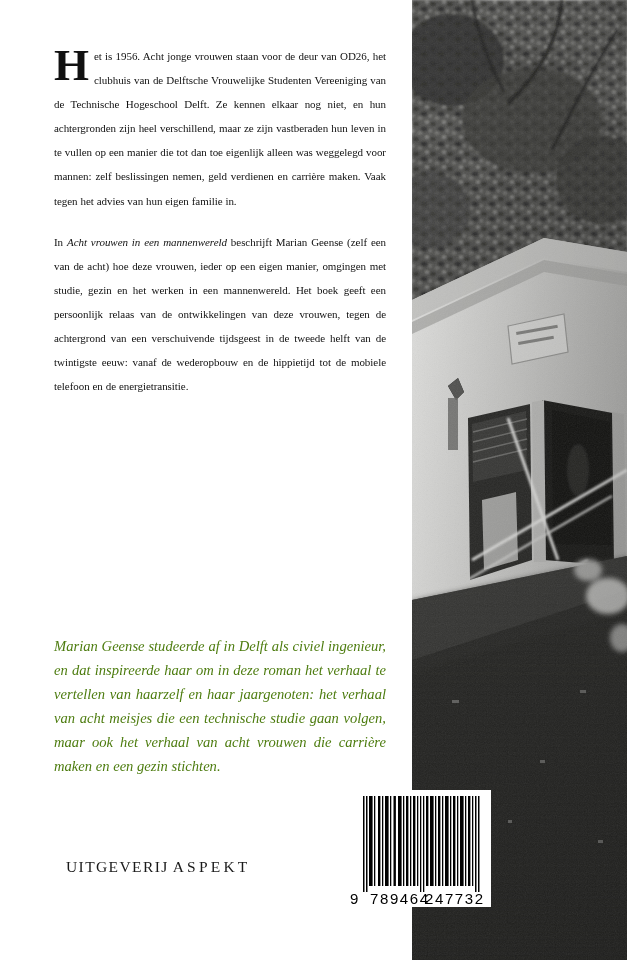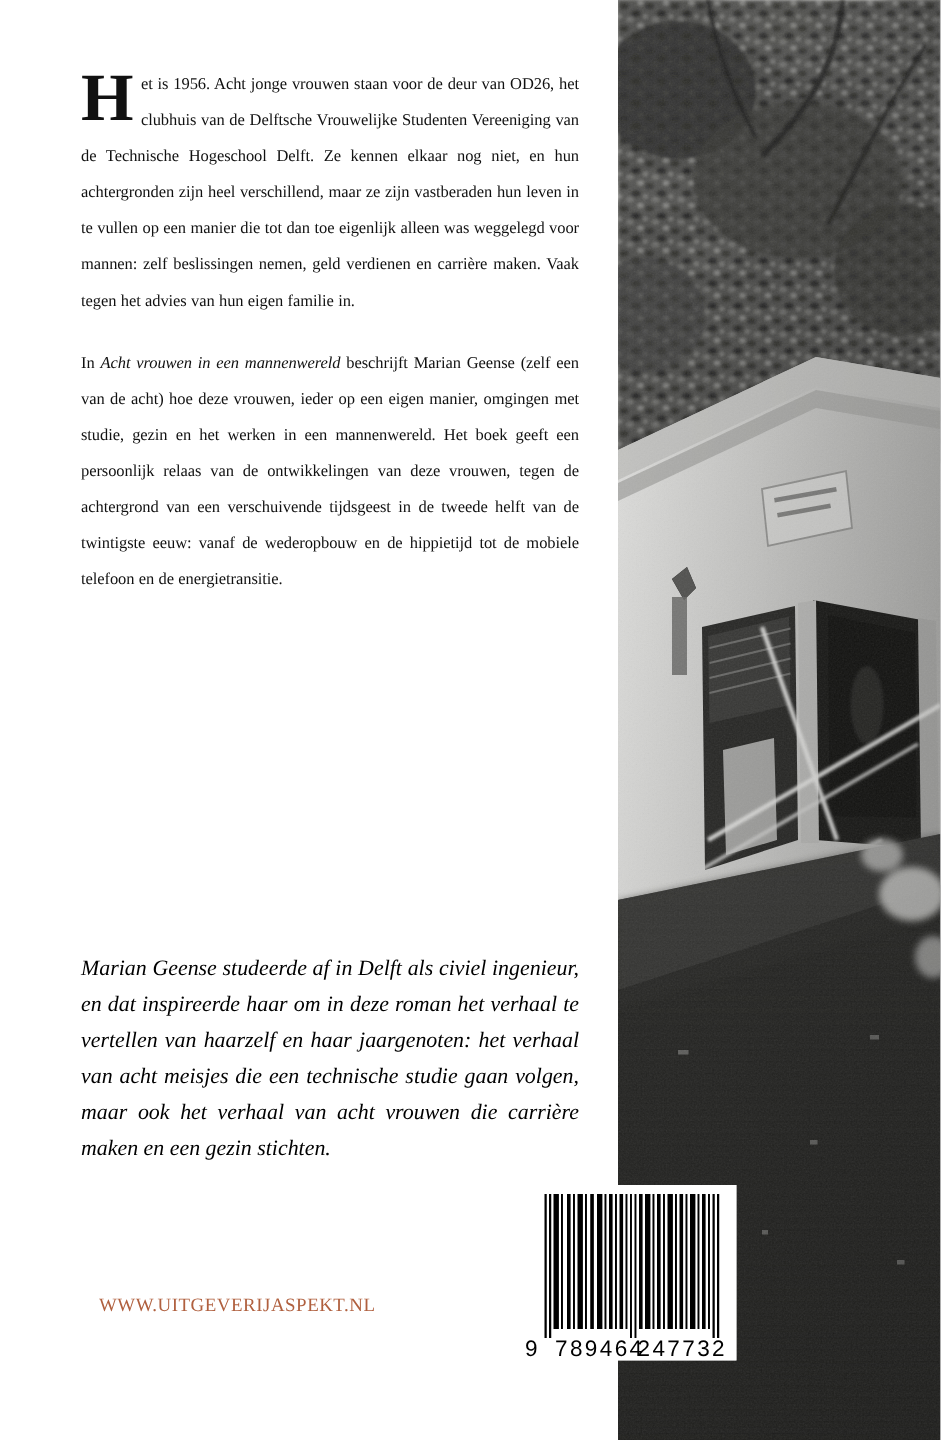--- a/index.html
+++ b/index.html
@@ -60,21 +60,21 @@
 
   .bio {
     position: absolute;
     left: 54px;
     top: 634px;
     width: 332px;
     font-size: 14.6px;
     line-height: 24.1px;
     text-align: justify;
     font-style: italic;
-    color: #000000;
+    color: #4d7c0f;
   }
 
   
   .publisher {
     position: absolute;
     left: 66px;
     top: 858px;
   }
   .pub-name {
     font-family: "Liberation Serif", serif;
@@ -253,21 +253,21 @@
 </div>
 
 <div class="text-col">
   <p class="para p1">Het is 1956. Acht jonge vrouwen staan voor de deur van OD26, het clubhuis van de Delftsche Vrouwelijke Studenten Vereeniging van de Technische Hogeschool Delft. Ze kennen elkaar nog niet, en hun achtergronden zijn heel verschillend, maar ze zijn vastberaden hun leven in te vullen op een manier die tot dan toe eigenlijk alleen was weggelegd voor mannen: zelf beslissingen nemen, geld verdienen en carrière maken. Vaak tegen het advies van hun eigen familie in.</p>
   <p class="para p2"><span>In </span><em>Acht vrouwen in een mannenwereld</em><span> beschrijft Marian Geense (zelf een van de acht) hoe deze vrouwen, ieder op een eigen manier, omgingen met studie, gezin en het werken in een mannenwereld. Het boek geeft een persoonlijk relaas van de ontwikkelingen van deze vrouwen, tegen de achtergrond van een verschuivende tijdsgeest in de tweede helft van de twintigste eeuw: vanaf de wederopbouw en de hippietijd tot de mobiele telefoon en de energietransitie.</span></p>
 </div>
 
 <div class="bio">Marian Geense studeerde af in Delft als civiel ingenieur, en dat inspireerde haar om in deze roman het verhaal te vertellen van haarzelf en haar jaargenoten: het verhaal van acht meisjes die een technische studie gaan volgen, maar ook het verhaal van acht vrouwen die carrière maken en een gezin stichten.</div>
 
 <div class="publisher">
-  <div class="pub-url">WWW.UITGEVERIJASPEKT.NL</div>
+  <div class="pub-name"><span>UITGEVERIJ</span><span class="aspekt">ASPEKT</span></div>
 </div>
 
 <div class="barcode-box">
   <svg class="barcode-svg" viewBox="0 0 143 117">
     <rect x="0" y="0" width="143" height="117" fill="#ffffff"></rect>
     <g fill="#000000">
 
       <rect x="15" y="6" width="1.5" height="96"></rect>
       <rect x="18" y="6" width="1.5" height="96"></rect>
 

